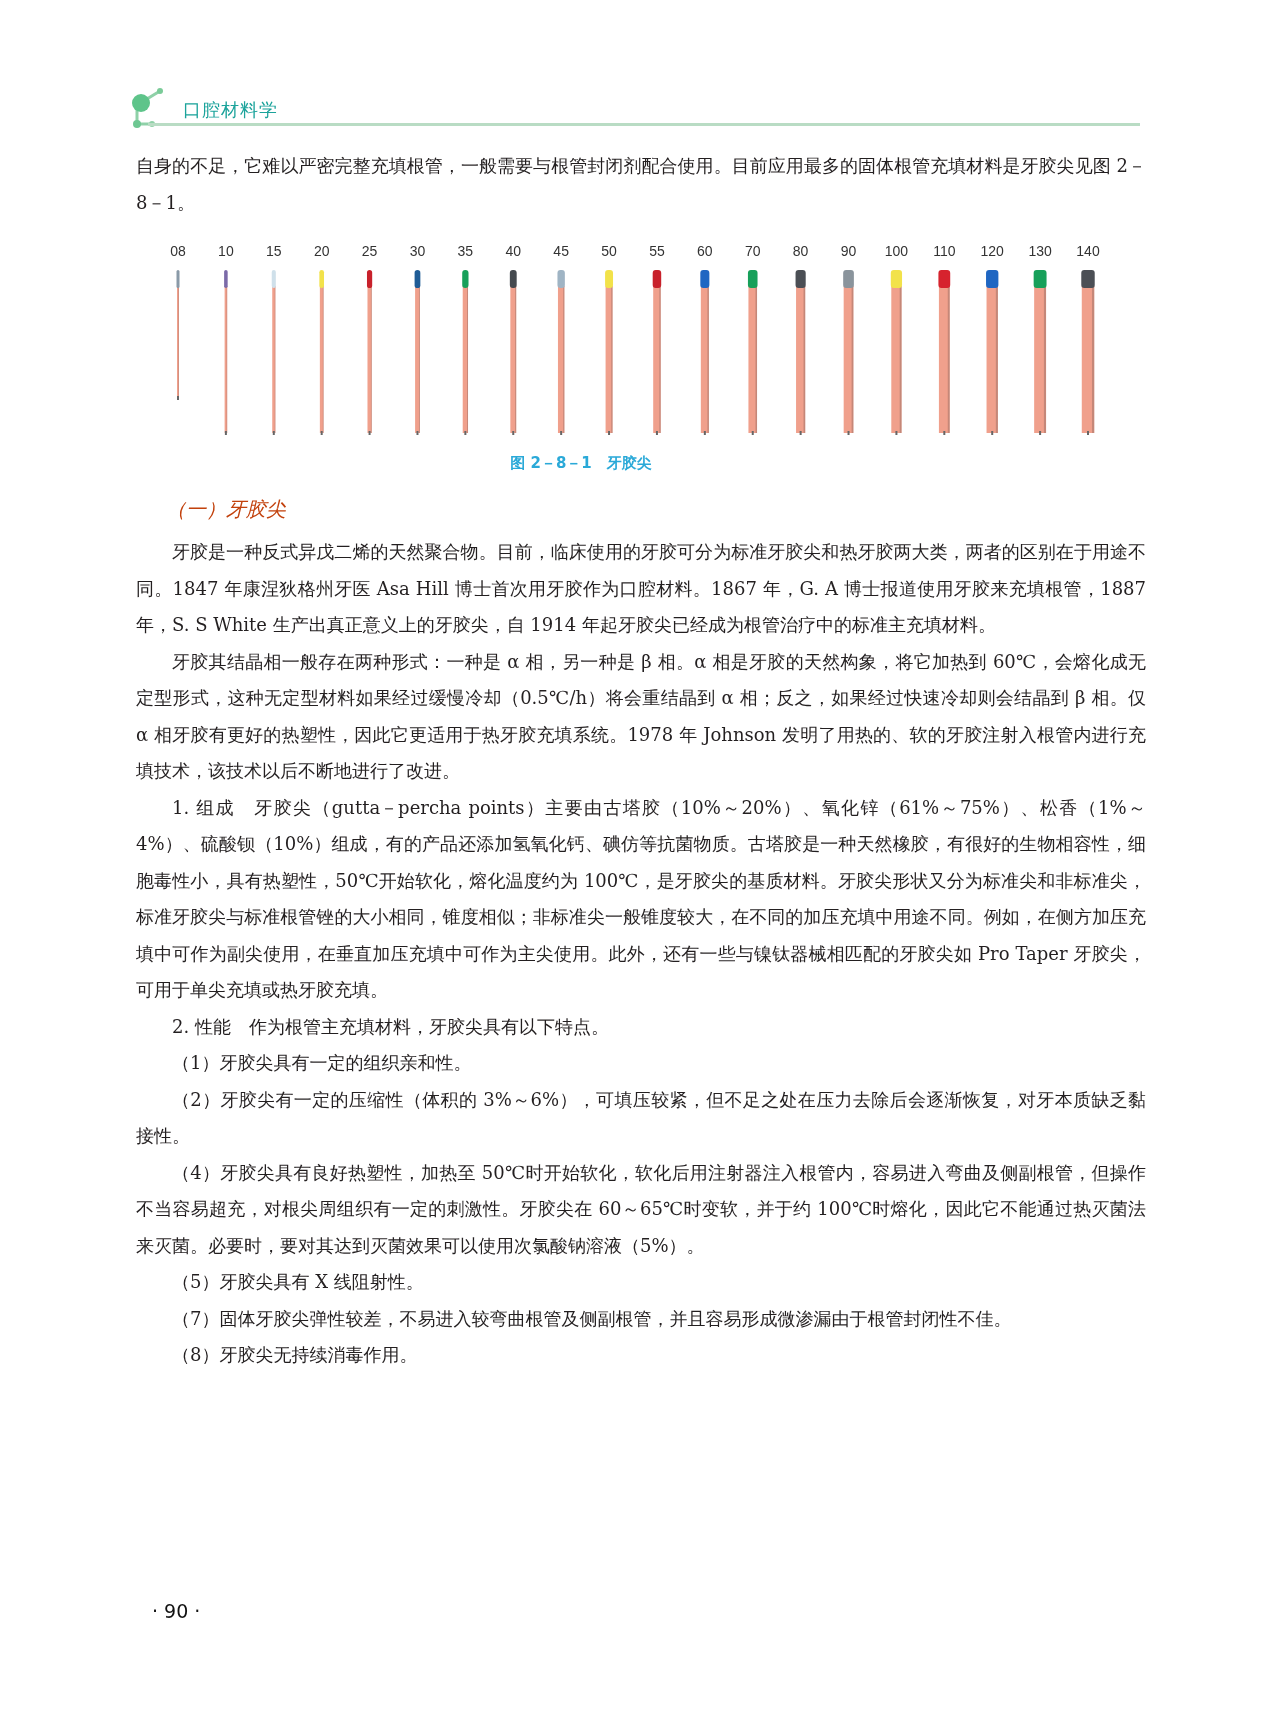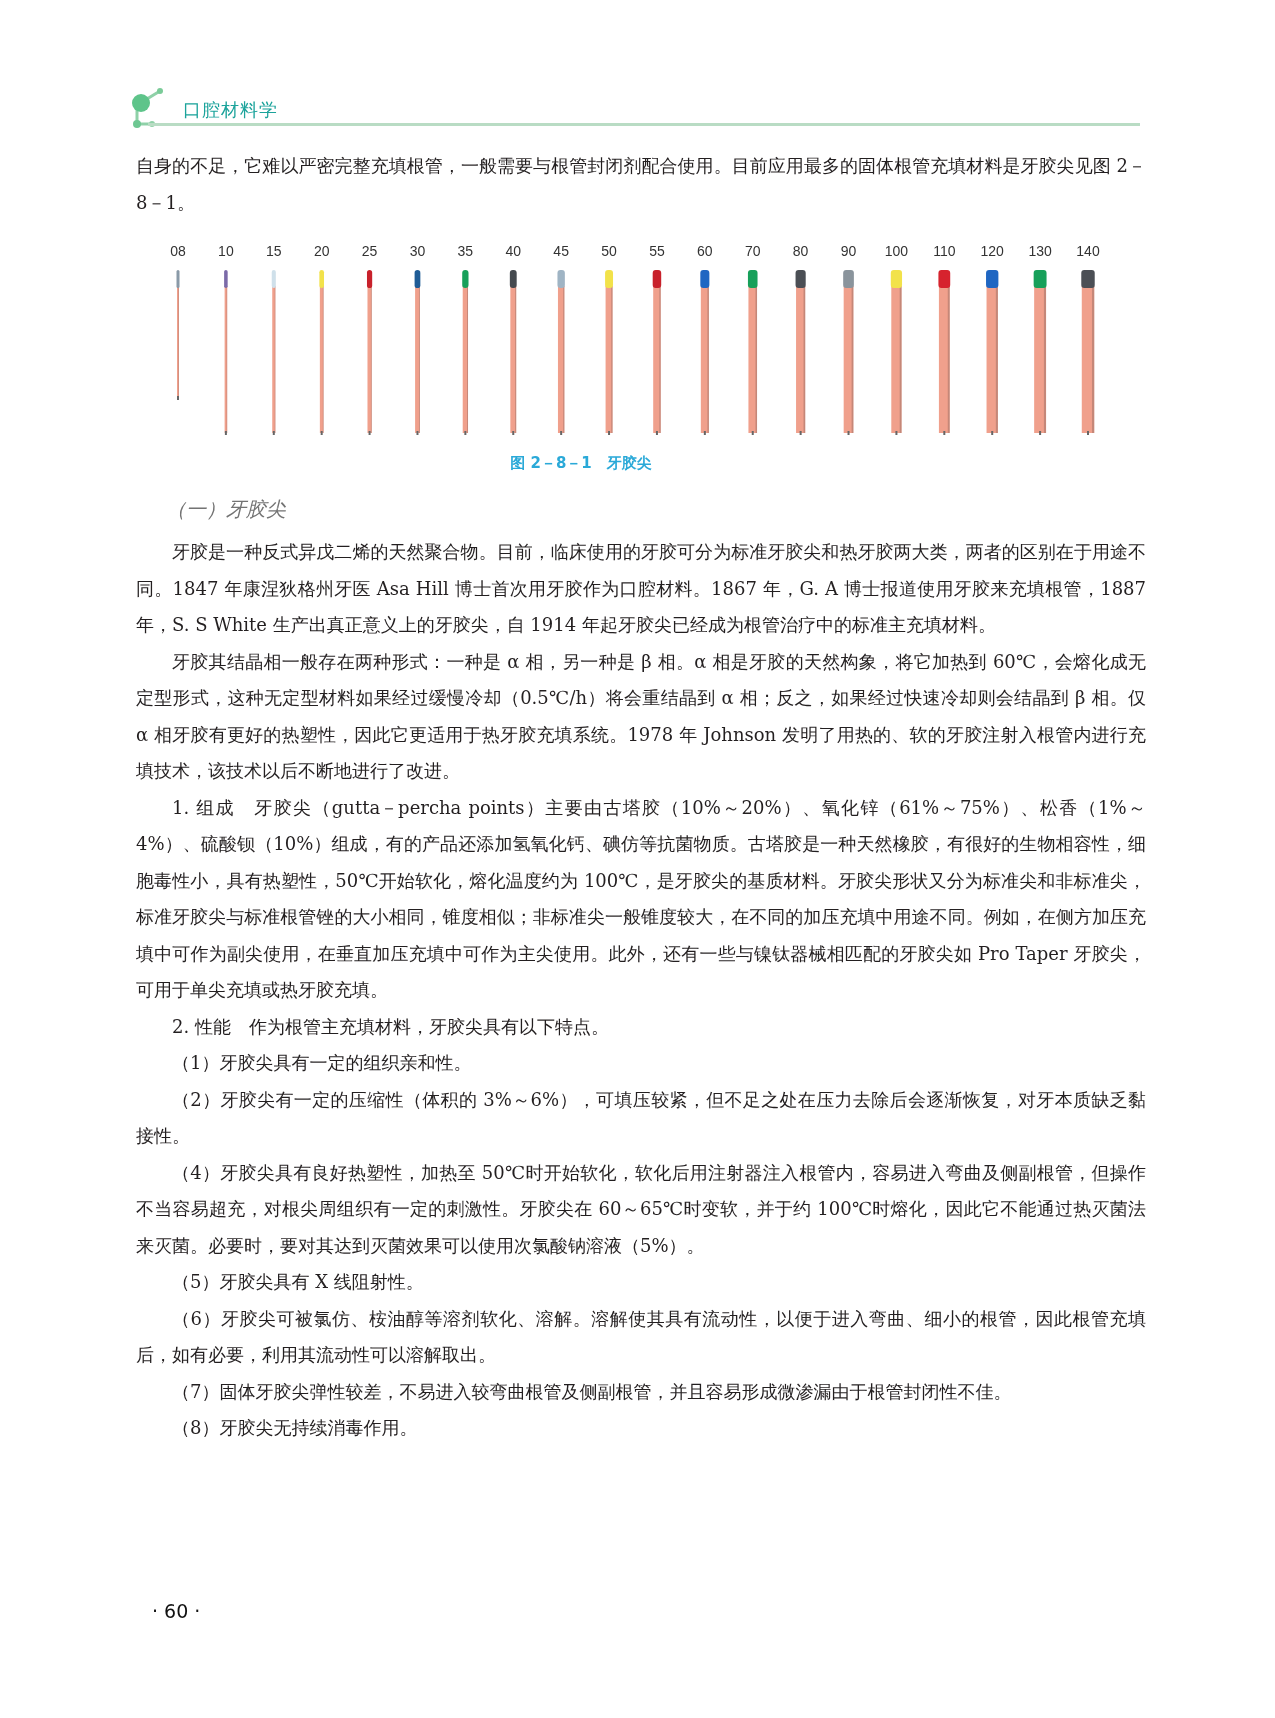--- a/index.html
+++ b/index.html
@@ -10,21 +10,21 @@
   .header .logo { position:absolute; left:0; top:0; width:40px; height:40px; }
   .header .title { position:absolute; left:40px; top:10px; font-family:"DejaVu Sans","Liberation Sans",sans-serif;
                    font-size:18px; color:#1ba39b; letter-spacing:1px;margin-left:13px; }
   .body-text { position:absolute; left:136px; width:1010px; font-size:18px; line-height:36.5px; text-align:justify; }
   .p { margin:0; text-indent:2em; }
   .p.noindent { text-indent:0; }
   .figure { position:absolute; left:170px; top:240px; width:940px; height:200px;text-align:center; }
   .figure svg { width:940px; height:200px; display:block; }
   .fig-caption { position:absolute; left:0; width:1132px; top:454px; text-align:center;
                  font-family:"DejaVu Sans","Liberation Sans",sans-serif; font-weight:bold; font-size:15px; color:#2aa9d8; padding-left:30px; box-sizing:border-box; }
-  .section-heading { position:absolute; left:166px; top:496px; font-size:20px; color:#737373; font-style:italic;text-align:right; }
+  .section-heading { position:absolute; left:166px; top:496px; font-size:20px; color:#c2410c; font-style:italic;text-align:right; }
   .page-number { position:absolute; left:152px; top:1600px; font-family:"DejaVu Sans","Liberation Sans",sans-serif; font-size:19px; color:#111; }
 </style>
 </head>
 <body>
 
 <div class="header">
   <svg class="logo" viewBox="0 0 40 40">
     <line x1="12" y1="14" x2="30" y2="3" stroke="#8fd1a8" stroke-width="3"></line>
     <line x1="7" y1="20" x2="7" y2="36" stroke="#8fd1a8" stroke-width="3"></line>
     <line x1="7" y1="36" x2="22" y2="36" stroke="#8fd1a8" stroke-width="3"></line>
@@ -192,18 +192,17 @@
 
 <div class="body-text" style="top:534px;">
   <p class="p">牙胶是一种反式异戊二烯的天然聚合物。目前，临床使用的牙胶可分为标准牙胶尖和热牙胶两大类，两者的区别在于用途不同。1847 年康涅狄格州牙医 Asa Hill 博士首次用牙胶作为口腔材料。1867 年，G. A 博士报道使用牙胶来充填根管，1887 年，S. S White 生产出真正意义上的牙胶尖，自 1914 年起牙胶尖已经成为根管治疗中的标准主充填材料。</p>
   <p class="p">牙胶其结晶相一般存在两种形式：一种是 α 相，另一种是 β 相。α 相是牙胶的天然构象，将它加热到 60℃，会熔化成无定型形式，这种无定型材料如果经过缓慢冷却（0.5℃/h）将会重结晶到 α 相；反之，如果经过快速冷却则会结晶到 β 相。仅 α 相牙胶有更好的热塑性，因此它更适用于热牙胶充填系统。1978 年 Johnson 发明了用热的、软的牙胶注射入根管内进行充填技术，该技术以后不断地进行了改进。</p>
   <p class="p">1. 组成　牙胶尖（gutta－percha points）主要由古塔胶（10%～20%）、氧化锌（61%～75%）、松香（1%～4%）、硫酸钡（10%）组成，有的产品还添加氢氧化钙、碘仿等抗菌物质。古塔胶是一种天然橡胶，有很好的生物相容性，细胞毒性小，具有热塑性，50℃开始软化，熔化温度约为 100℃，是牙胶尖的基质材料。牙胶尖形状又分为标准尖和非标准尖，标准牙胶尖与标准根管锉的大小相同，锥度相似；非标准尖一般锥度较大，在不同的加压充填中用途不同。例如，在侧方加压充填中可作为副尖使用，在垂直加压充填中可作为主尖使用。此外，还有一些与镍钛器械相匹配的牙胶尖如 Pro Taper 牙胶尖，可用于单尖充填或热牙胶充填。</p>
   <p class="p">2. 性能　作为根管主充填材料，牙胶尖具有以下特点。</p>
   <p class="p">（1）牙胶尖具有一定的组织亲和性。</p>
   <p class="p">（2）牙胶尖有一定的压缩性（体积的 3%～6%），可填压较紧，但不足之处在压力去除后会逐渐恢复，对牙本质缺乏黏接性。</p>
   <p class="p">（4）牙胶尖具有良好热塑性，加热至 50℃时开始软化，软化后用注射器注入根管内，容易进入弯曲及侧副根管，但操作不当容易超充，对根尖周组织有一定的刺激性。牙胶尖在 60～65℃时变软，并于约 100℃时熔化，因此它不能通过热灭菌法来灭菌。必要时，要对其达到灭菌效果可以使用次氯酸钠溶液（5%）。</p>
   <p class="p">（5）牙胶尖具有 X 线阻射性。</p>
-  <p class="p">（6）牙胶尖可被氯仿、桉油醇等溶剂软化、溶解。溶解使其具有流动性，以便于进入弯曲、细小的根管，因此根管充填后，如有必要，利用其流动性可以溶解取出。</p>
   <p class="p">（7）固体牙胶尖弹性较差，不易进入较弯曲根管及侧副根管，并且容易形成微渗漏由于根管封闭性不佳。</p>
   <p class="p">（8）牙胶尖无持续消毒作用。</p>
 </div>
 
-<div class="page-number">· 60 ·</div>
+<div class="page-number">· 90 ·</div>
 
 </body></html>

